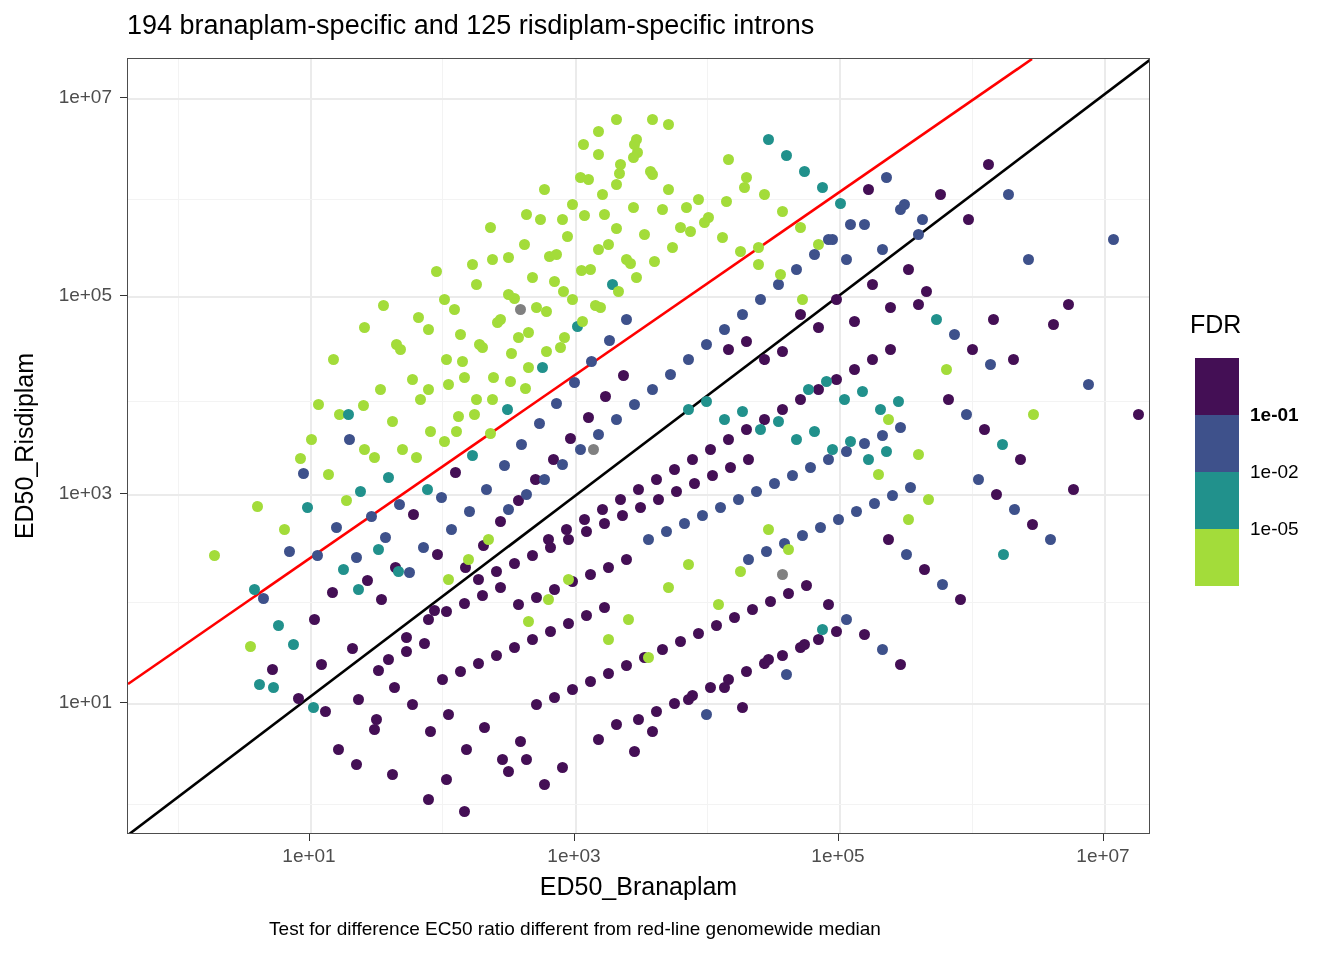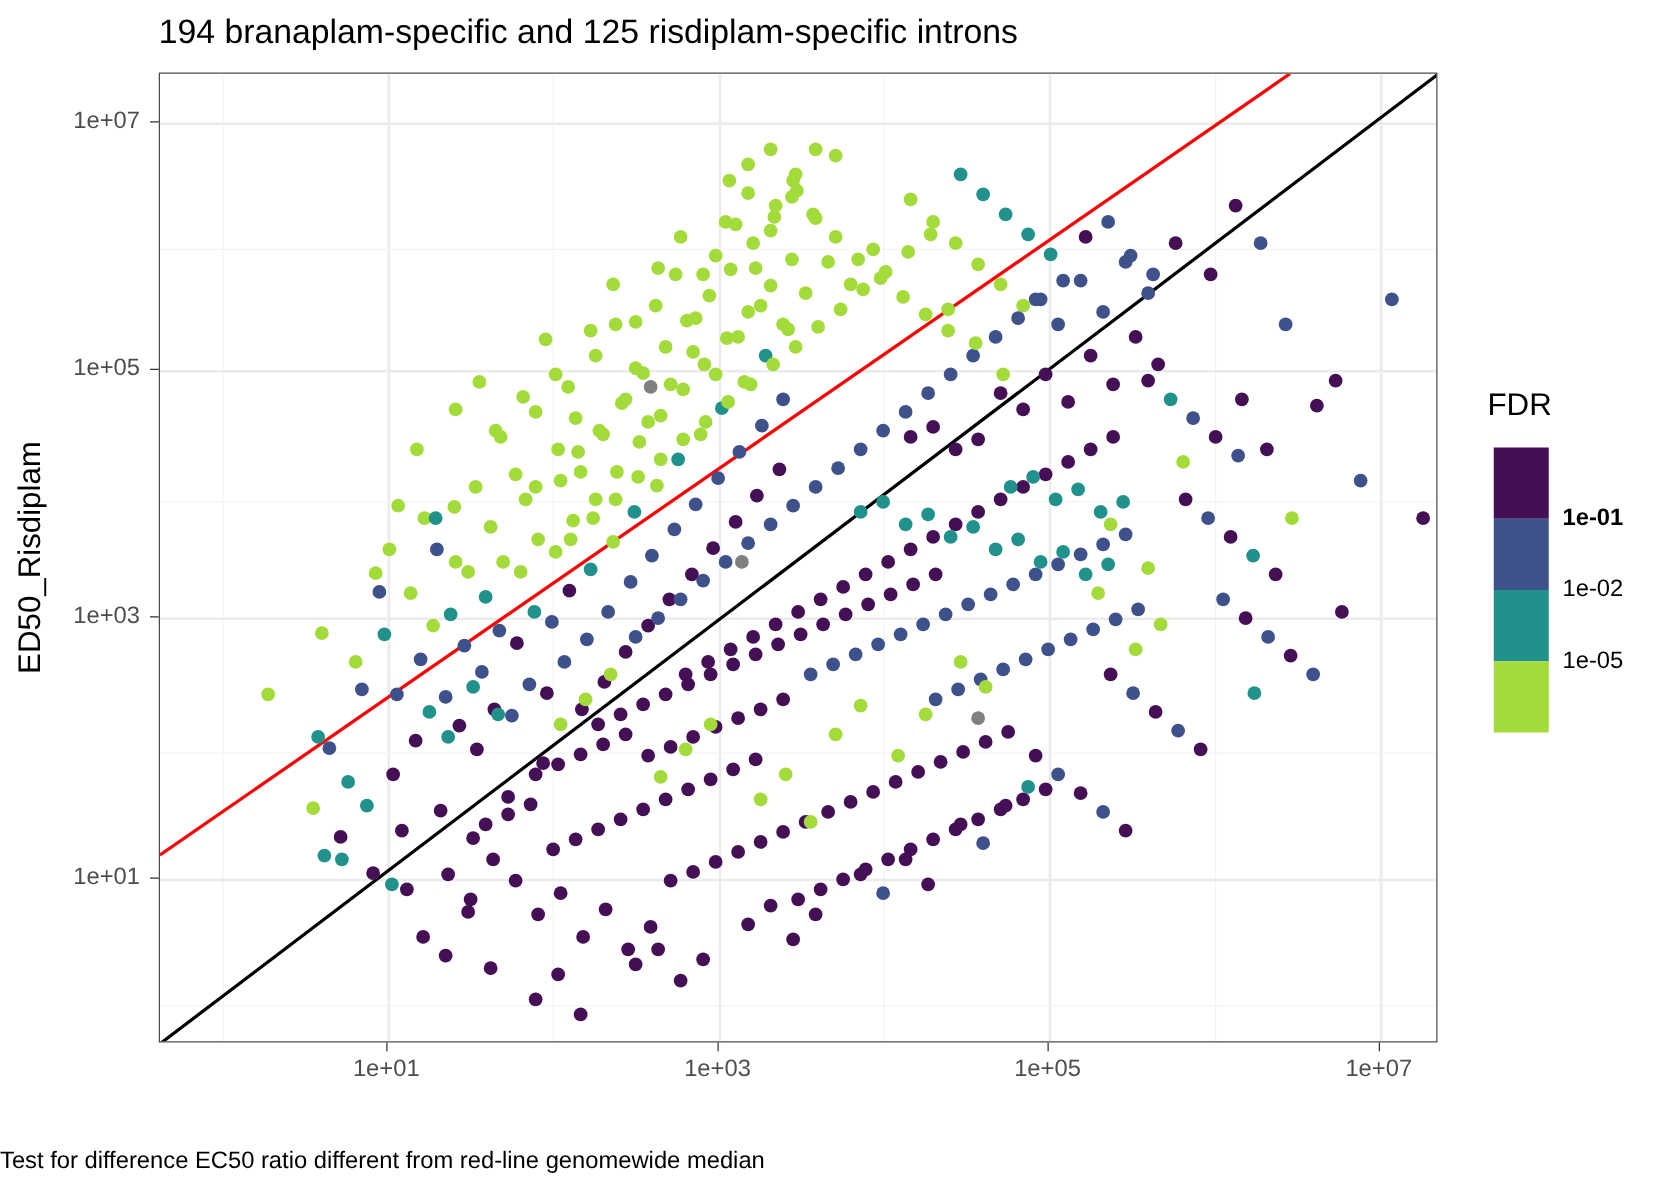--- a/index.html
+++ b/index.html
@@ -39,21 +39,21 @@
 
   #x-axis-title{position:absolute;left:127px;top:872px;width:1023px;text-align:center;
                 font-size:25px;color:#000000;}
   #y-axis-title{position:absolute;left:0px;top:0px;
                 width:776px;height:30px;
                 transform:rotate(-90deg);transform-origin:0 0;
                 font-size:25px;color:#000000;text-align:center;}
   #y-axis-title-wrap{position:absolute;left:10px;top:834px;width:30px;height:776px;}
 
   
-  #caption{position:absolute;left:0;top:918px;width:1150px;text-align:left;
+  #caption{position:absolute;left:0;top:918px;width:1150px;text-align:center;
            font-size:19px;color:#000000;}
 
   
   #legend{position:absolute;left:1190px;top:310px;}
   #legend-title{position:absolute;left:0px;top:0px;font-size:25px;color:#000000;}
   #legend-bar{position:absolute;left:5px;top:48px;width:44px;height:228px;}
   .legend-seg{position:absolute;left:0;width:44px;}
   .legend-key-label{position:absolute;left:60px;font-size:19px;color:#000000;
                     transform:translateY(-50%);white-space:nowrap;}
 </style>
@@ -588,20 +588,21 @@
       <div class="tick-mark ytick" style="top: 97px;"></div>
       <div class="ytick-label" style="top: 97px;">1e+07</div>
       <div class="tick-mark ytick" style="top: 295px;"></div>
       <div class="ytick-label" style="top: 295px;">1e+05</div>
       <div class="tick-mark ytick" style="top: 493px;"></div>
       <div class="ytick-label" style="top: 493px;">1e+03</div>
       <div class="tick-mark ytick" style="top: 702px;"></div>
       <div class="ytick-label" style="top: 702px;">1e+01</div>
     </div>
 
+  <div id="x-axis-title">ED50_Branaplam</div>
   <div id="y-axis-title-wrap">
     <div id="y-axis-title">ED50_Risdiplam</div>
   </div>
 
   <div id="caption">Test for difference EC50 ratio different from red-line genomewide median</div>
 
   <div id="legend">
     <div id="legend-title">FDR</div>
     <div id="legend-bar">
         <div class="legend-seg" style="top: 0px; height: 57px; background: rgb(68, 15, 85);"></div>

